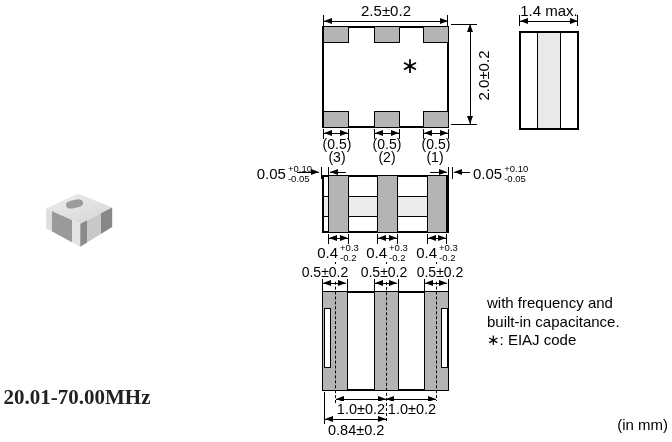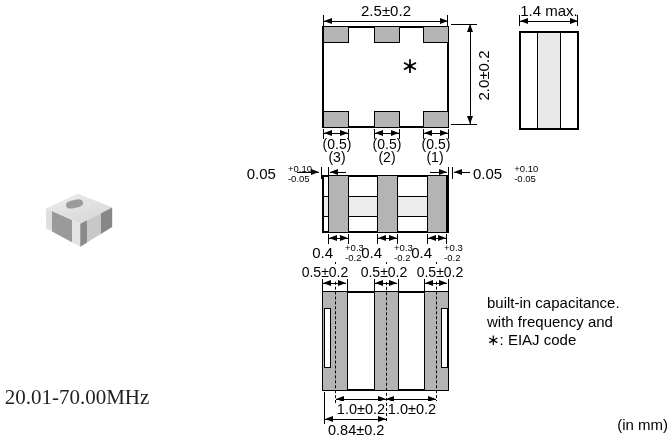--- a/index.html
+++ b/index.html
@@ -21,21 +21,21 @@
   .dim-v.head-t::before{content:"";position:absolute;top:0;left:-3.8px;width:0;height:0;
     border-left:3.2px solid transparent;border-right:3.2px solid transparent;border-bottom:8px solid #000;}
   .dim-v.head-b::after{content:"";position:absolute;bottom:0;left:-3.8px;width:0;height:0;
     border-left:3.2px solid transparent;border-right:3.2px solid transparent;border-top:8px solid #000;}
   .tick{position:absolute;width:1.2px;background:#000;}
   .hline{position:absolute;height:1.2px;background:#000;}
   .vdash{position:absolute;width:0;border-left:1.2px dashed #000;}
   .dim-text{position:absolute;font-size:14.5px;line-height:15px;white-space:nowrap;}
   .center{text-align:center;}
   .mask{background:#fff;padding:0 1px;}
-  .valtol{display:inline-flex;align-items:center;gap:10px;}
+  .valtol{display:inline-flex;align-items:center;}
   .val{font-size:15px;line-height:15px;}
   .tol{display:inline-flex;flex-direction:column;font-size:9.5px;line-height:9.5px;margin-left:2px;font-weight:400;}
   .rot90{transform:rotate(-90deg);}
   .serif{font-family:"Liberation Serif",serif;color:#222;}
   
   .chip{position:absolute;left:40px;top:190px;width:76px;height:58px;}
   .chip>div{position:absolute;inset:0;}
   .chip-top{background:linear-gradient(160deg,#f0f0f0,#c9c9c9);clip-path:polygon(8% 32%,50% 6%,95% 30%,53% 58%);}
   .chip-front{background:linear-gradient(90deg,#dedede 0 16%,#9a9a9a 16% 42%,#e3e3e3 42% 62%,#9a9a9a 62% 84%,#dcdcdc 84% 100%);clip-path:polygon(8% 32%,53% 58%,53% 98%,8% 66%);}
   .chip-side{background:linear-gradient(90deg,#8c8c8c 0 18%,#cfcfcf 18% 38%,#8a8a8a 38% 62%,#c8c8c8 62% 80%,#878787 80% 100%);clip-path:polygon(53% 58%,95% 30%,95% 64%,53% 98%);}
@@ -46,21 +46,21 @@
 <body>
 
 <div class="scene">
 
   <div class="chip">
     <div class="chip-top"></div>
     <div class="chip-front"></div>
     <div class="chip-side"></div>
     <div class="chip-mark"></div>
   </div>
-  <div class="abs serif center" style="left:0px;top:386px;width:154px;font-size:21px;line-height:23px;">20.01-70.00MHz</div>
+  <div class="abs serif center" style="left:0px;top:386px;width:154px;font-size:21px;line-height:23px;font-weight:bold;">20.01-70.00MHz</div>
 
   <div>
     <div class="dim-text center" style="left:330px;top:3px;width:112px;font-size:15px;">2.5±0.2</div>
     <div class="dim-h head-l head-r" style="left:324px;top:21px;width:124px;"></div>
     <div class="tick" style="left:323px;top:15px;height:11px;"></div>
     <div class="tick" style="left:447px;top:15px;height:11px;"></div>
 
     <div class="body-rect" style="left:322px;top:26px;width:127px;height:102px;"></div>
     <div class="pad" style="left:323px;top:26px;width:26px;height:17px;"></div>
     <div class="pad" style="left:374px;top:26px;width:26px;height:17px;"></div>
@@ -193,19 +193,19 @@
     <div class="dim-v" style="left:324px;top:392px;height:32px;"></div>
     <div class="dim-h head-l head-r" style="left:336px;top:399px;width:50px;"></div>
     <div class="dim-h head-l head-r" style="left:386px;top:399px;width:50px;"></div>
     <div class="dim-text center" style="left:333px;top:402px;width:56px;"><span class="mask">1.0±0.2</span></div>
     <div class="dim-text center" style="left:384px;top:402px;width:56px;"><span class="mask">1.0±0.2</span></div>
     <div class="dim-h head-l head-r" style="left:325px;top:419px;width:61px;"></div>
     <div class="dim-text" style="left:327px;top:423px;"><span class="mask">0.84±0.2</span></div>
   </div>
 
   <div class="note" style="left:487px;top:294px;">
+    <div>with frequency and</div>
     <div>built-in capacitance.</div>
-    <div>with frequency and</div>
     <div>∗: EIAJ code</div>
   </div>
   <div class="abs" style="left:598px;top:416px;width:70px;text-align:right;font-size:15px;">(in mm)</div>
 
 </div>
 
 </body></html>

